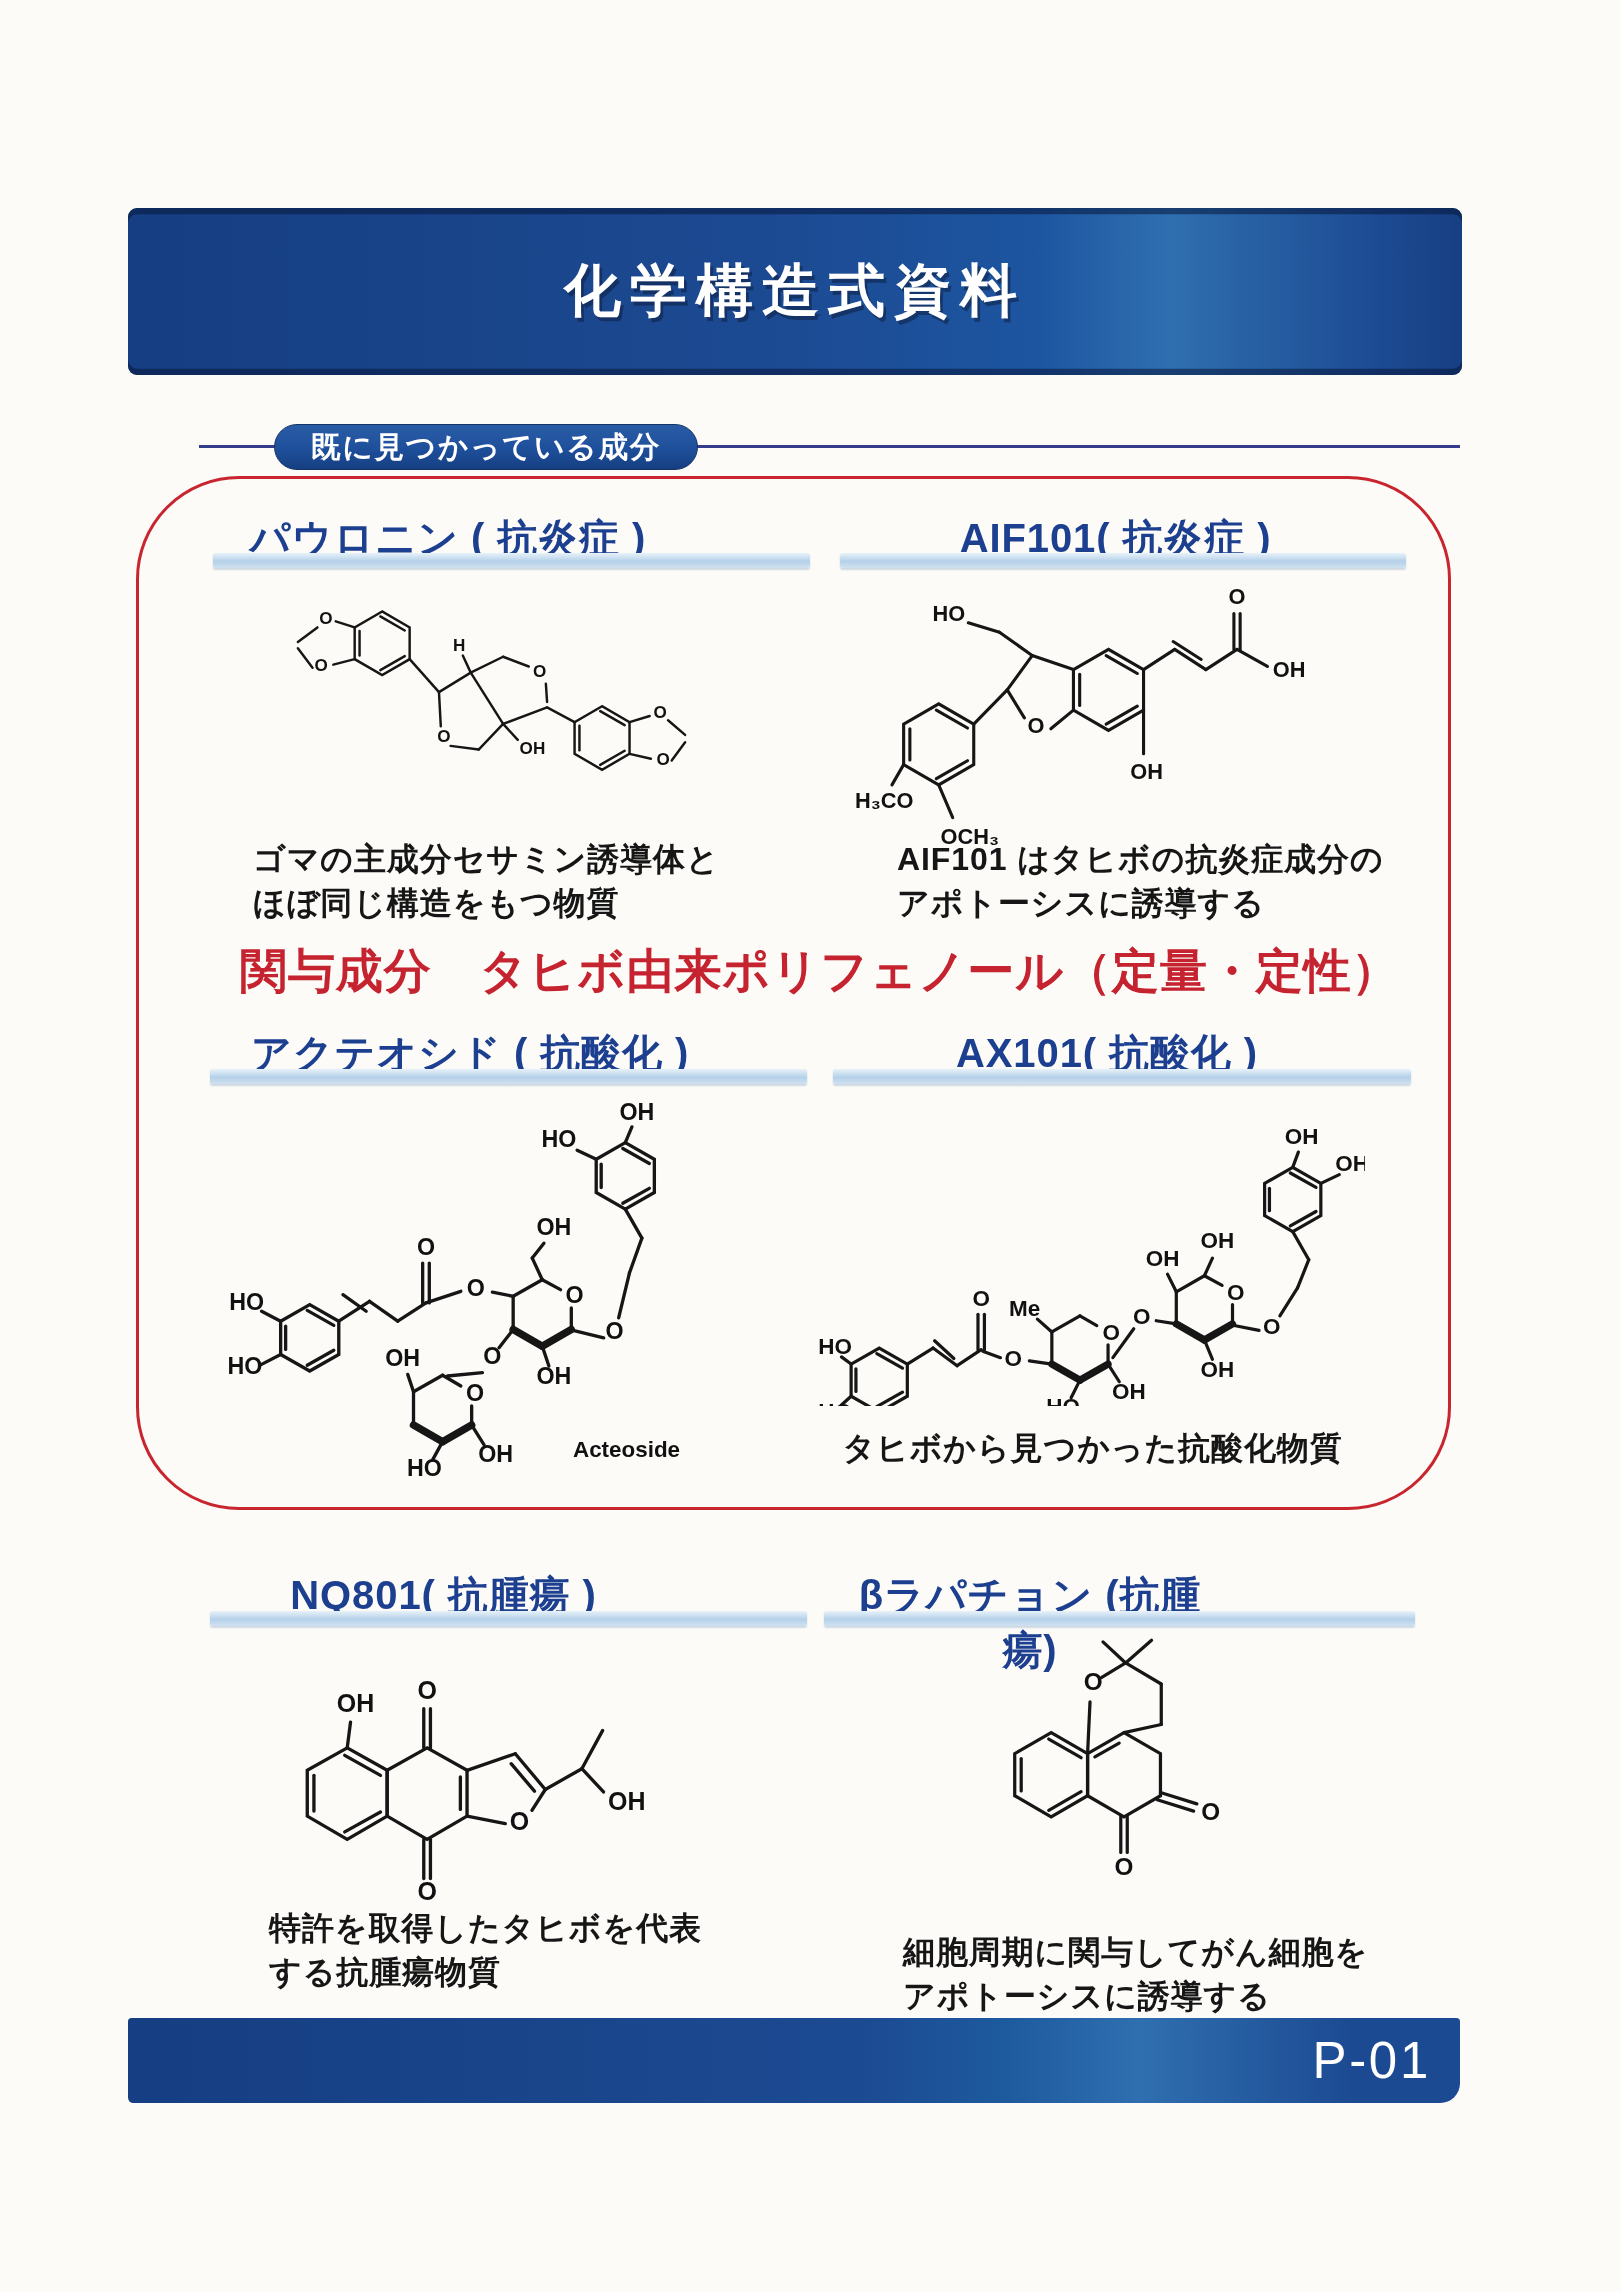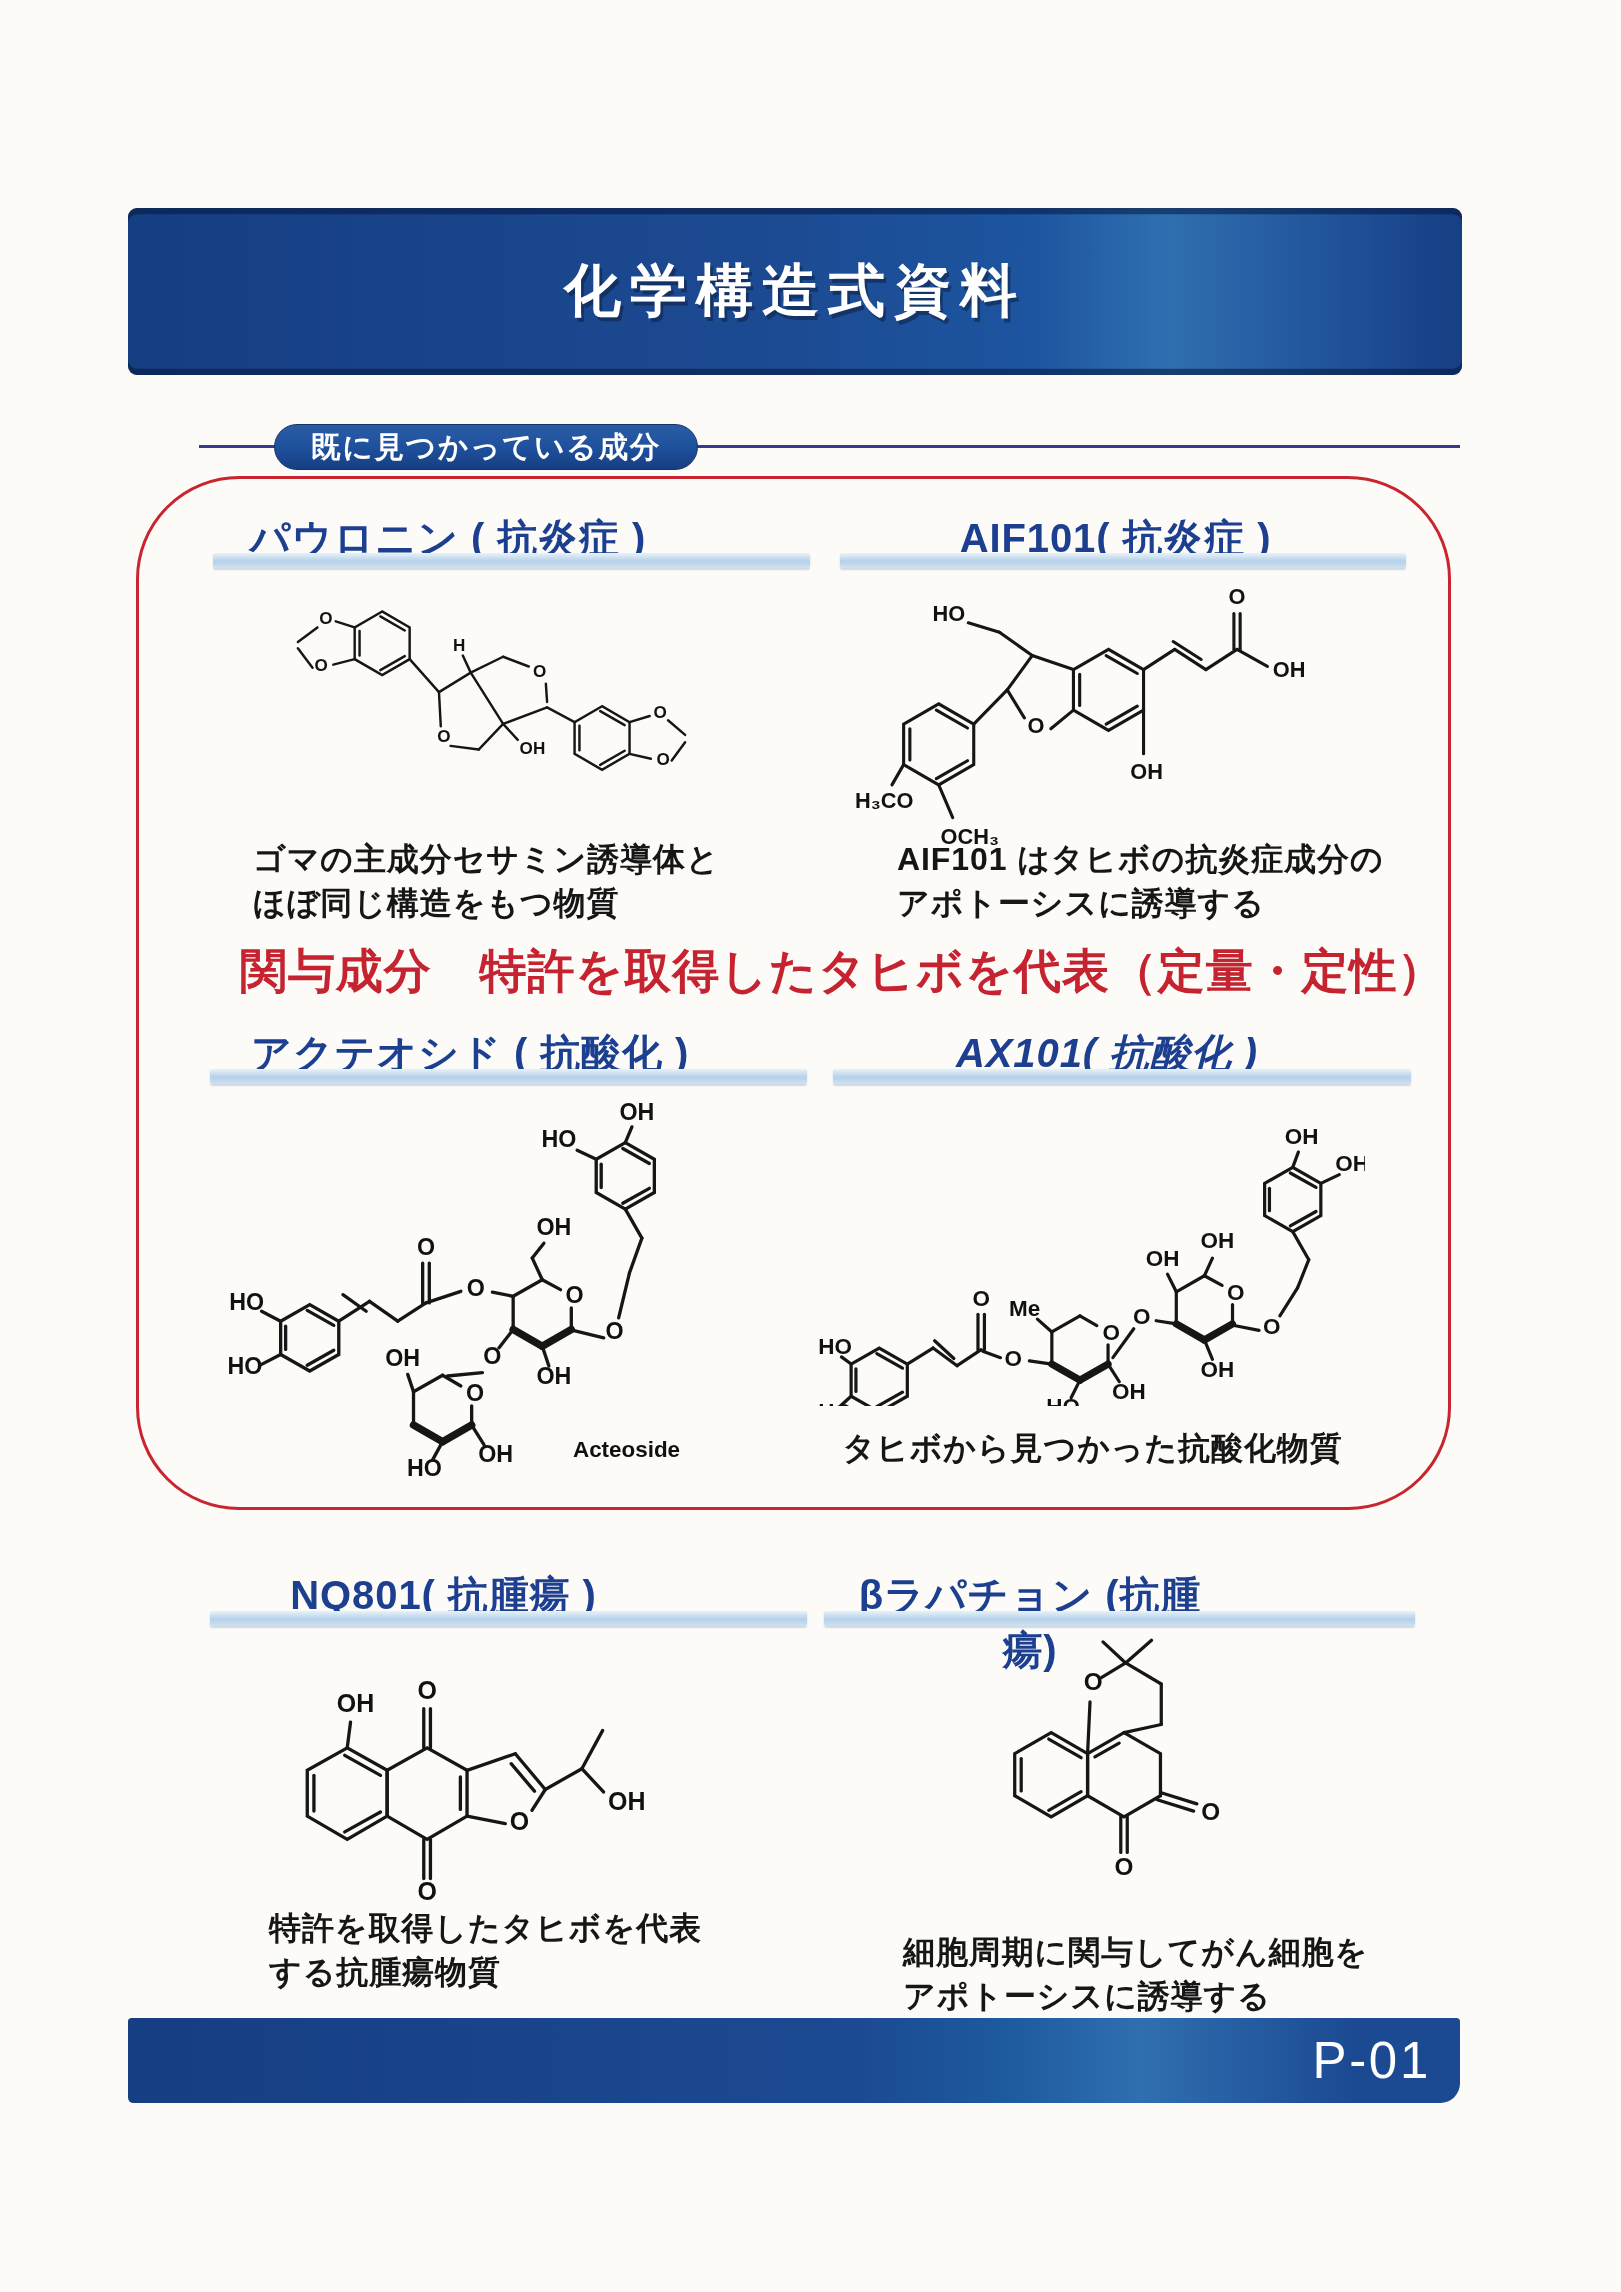--- a/index.html
+++ b/index.html
@@ -172,25 +172,25 @@
 
   <div class="caption" style="left:253px;top:837px;">
     <div>ゴマの主成分セサミン誘導体と</div>
     <div>ほぼ同じ構造をもつ物質</div>
   </div>
   <div class="caption" style="left:897px;top:837px;">
     <div>AIF101 はタヒボの抗炎症成分の</div>
     <div>アポトーシスに誘導する</div>
   </div>
 
-  <div class="mid-title">関与成分　特許を取得したタヒボを代表（定量・定性）</div>
+  <div class="mid-title">関与成分　タヒボ由来ポリフェノール（定量・定性）</div>
 
   <div class="chead" style="left:237px;top:1026px;width:466px;">アクテオシド ( 抗酸化 )</div>
   <div class="cbar" style="left:210px;top:1069px;width:597px;"></div>
-  <div class="chead" style="left:833px;top:1026px;width:548px;font-style:italic;">AX101( 抗酸化 )</div>
+  <div class="chead" style="left:833px;top:1026px;width:548px;">AX101( 抗酸化 )</div>
   <div class="cbar" style="left:833px;top:1069px;width:578px;"></div>
 
   <svg class="struct" style="left:210px;top:1097px;" width="515" height="382" viewBox="0 0 620 460">
 
     <polygon class="bond" points="500,55 465,75 465,115 500,135 535,115 535,75"></polygon>
     <line class="bond" x1="471" y1="81" x2="471" y2="109"></line>
     <line class="bond" x1="497" y1="62" x2="529" y2="80"></line>
     <line class="bond" x1="497" y1="128" x2="529" y2="110"></line>
     <line class="bond" x1="500" y1="55" x2="508" y2="36"></line>
     <text x="514" y="28">OH</text>

